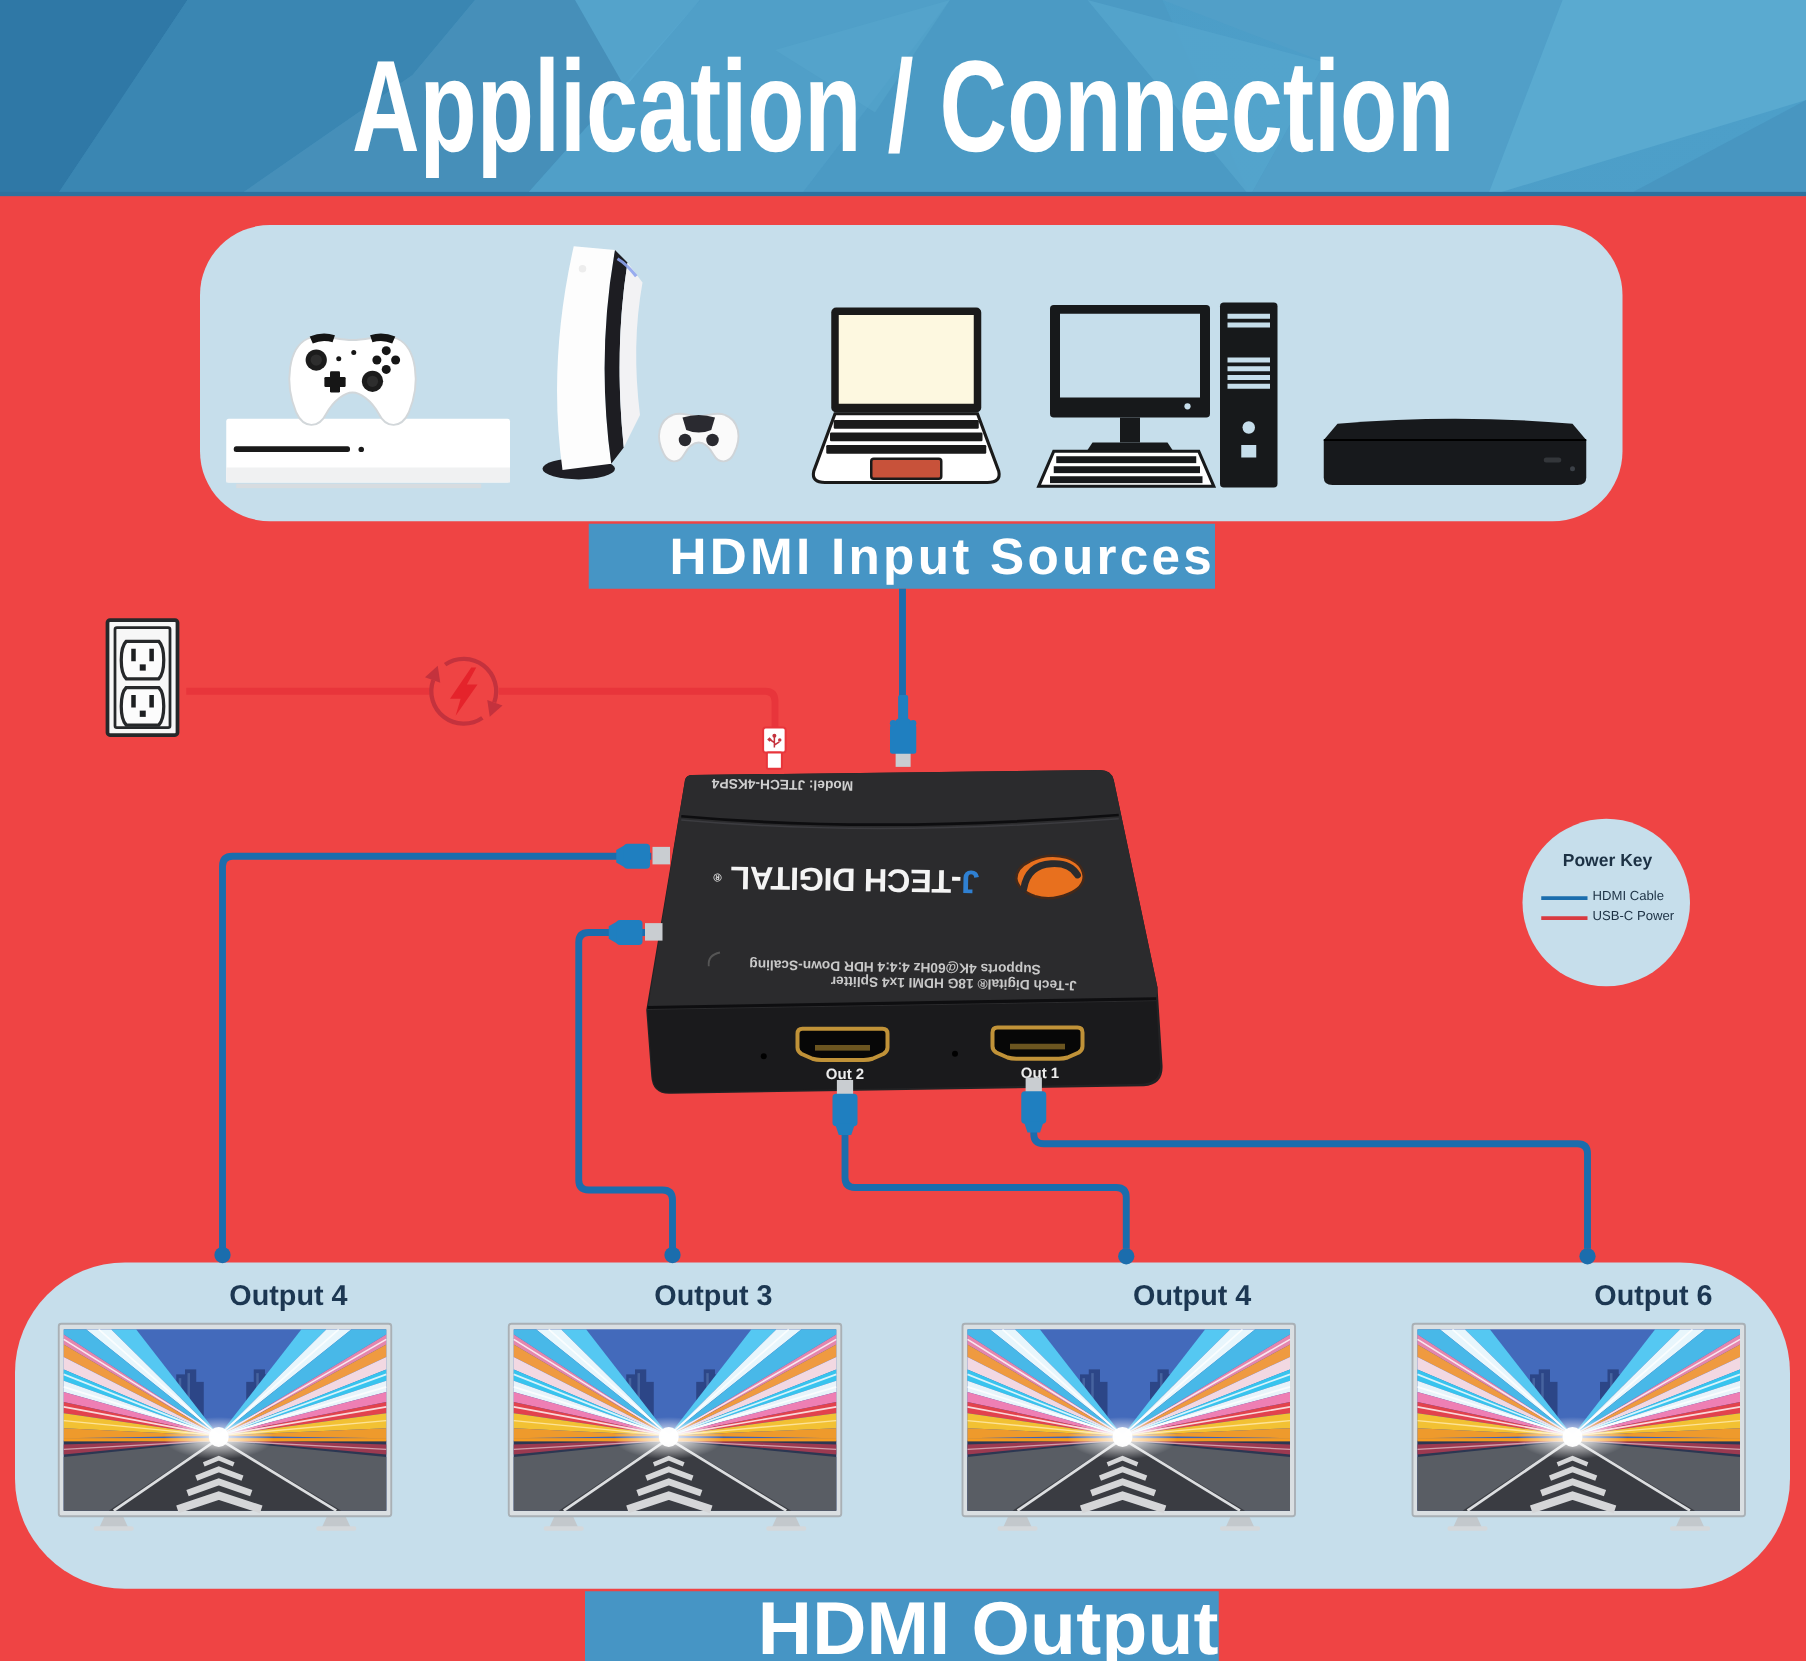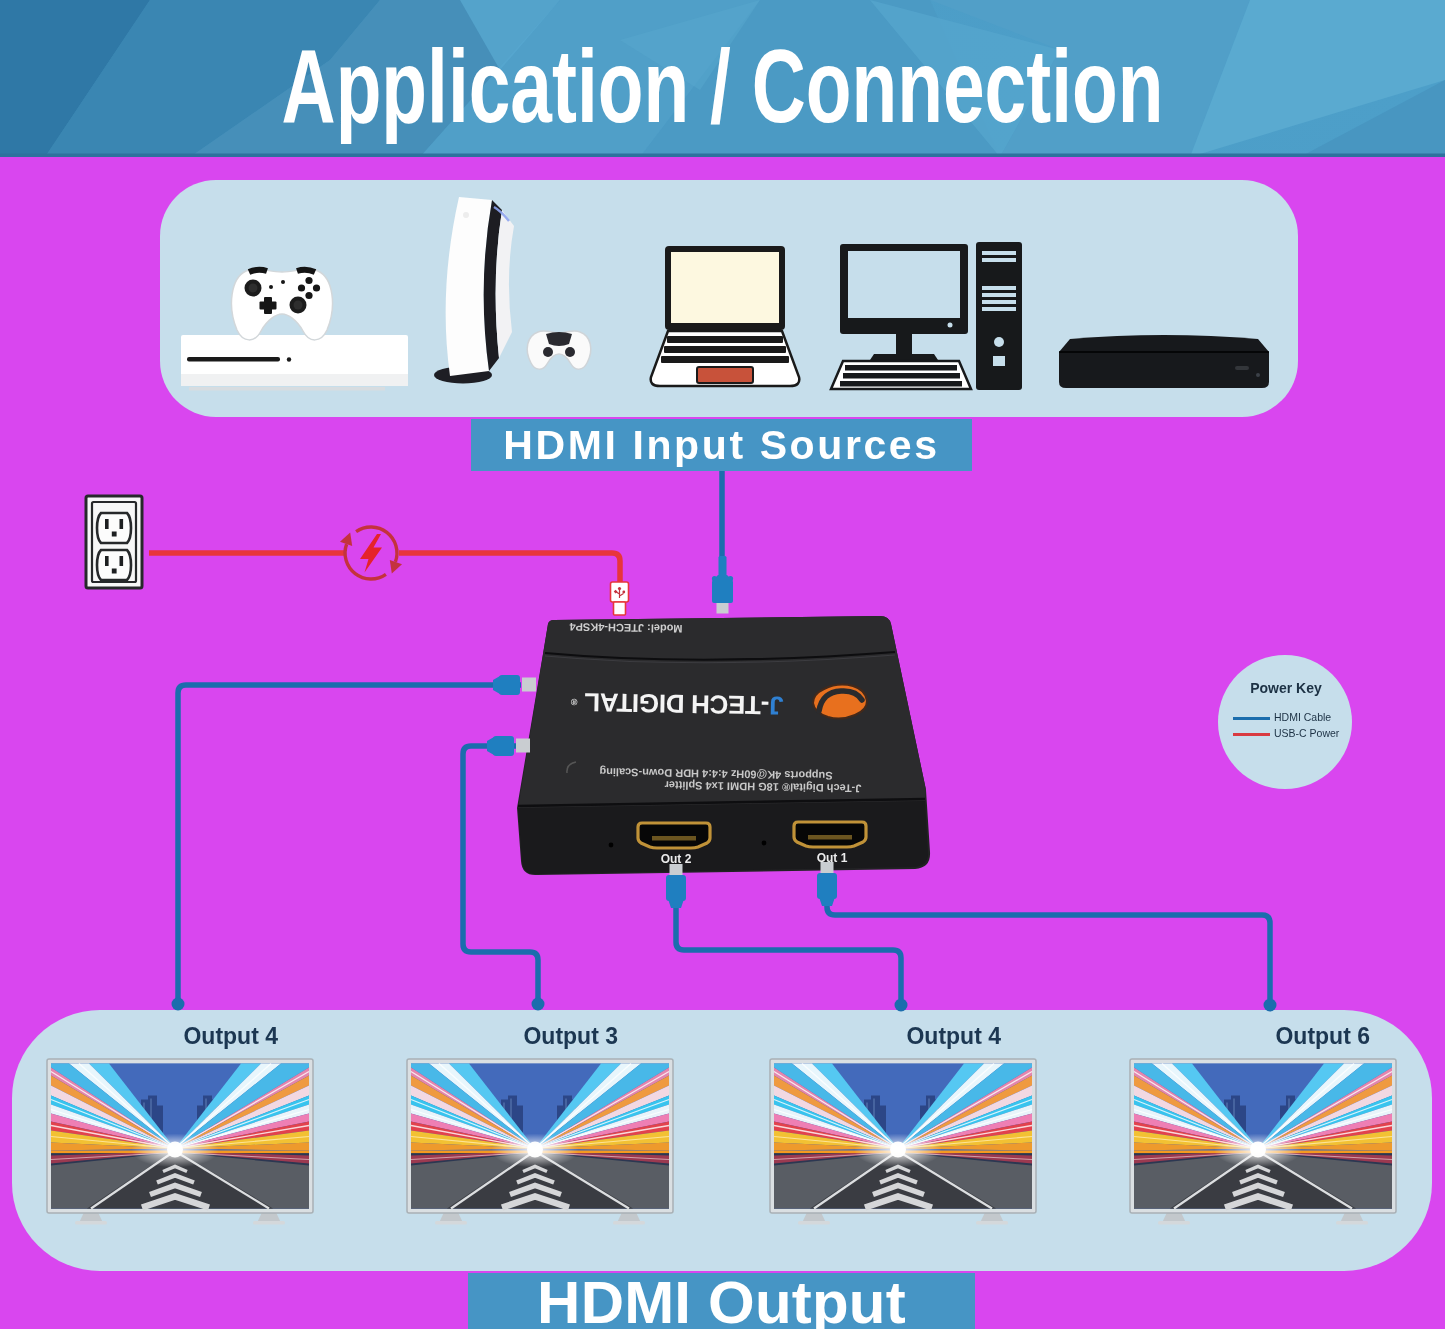--- a/index.html
+++ b/index.html
@@ -1,26 +1,26 @@
 <!DOCTYPE html>
 <html><head>
 <meta charset="utf-8">
 <style>
   html,body{margin:0;padding:0;background:#fff;}
   *{box-sizing:border-box;}
-  .page{position:relative;width:1445px;height:1329px;background:#d946ef;overflow:hidden;
+  .page{position:relative;width:1445px;height:1329px;background:#ef4444;overflow:hidden;
         font-family:"Liberation Sans", sans-serif;}
   .abs{position:absolute;}
   .header{left:0;top:0;width:1445px;height:157px;}
   .title{left:0;top:27px;width:1445px;text-align:center;color:#fff;
          font-size:104px;font-weight:bold;letter-spacing:0;
          transform:scaleX(0.72);transform-origin:50% 50%;}
   .inbox{left:160px;top:180px;width:1138px;height:237px;background:#c6deeb;border-radius:56px;}
   .outbox{left:12px;top:1010px;width:1420px;height:261px;background:#c6deeb;border-radius:88px;}
-  .bluelabel{background:#4695c5;color:#fff;font-weight:bold;text-align:center;}
+  .bluelabel{background:#4695c5;color:#fff;font-weight:bold;text-align:right;}
   .inlabel{left:471px;top:419px;width:501px;height:52px;font-size:41px;line-height:53px;letter-spacing:2.6px;}
   .outlabel{left:468px;top:1273px;width:507px;height:56px;font-size:60px;line-height:59px;letter-spacing:0.2px;}
   .outname{top:1023px;width:200px;text-align:right;color:#1c3752;font-size:23px;font-weight:bold;}
   .cablekey{left:1218px;top:655px;width:134px;height:134px;border-radius:50%;background:#c6deeb;}
   .ck-title{left:1246px;top:680px;width:80px;text-align:center;color:#1c3144;font-size:14px;font-weight:bold;}
   .ck-item{color:#1c3144;font-size:10.5px;font-weight:normal;}
 </style>
 </head>
 <body>
 <div class="page">

